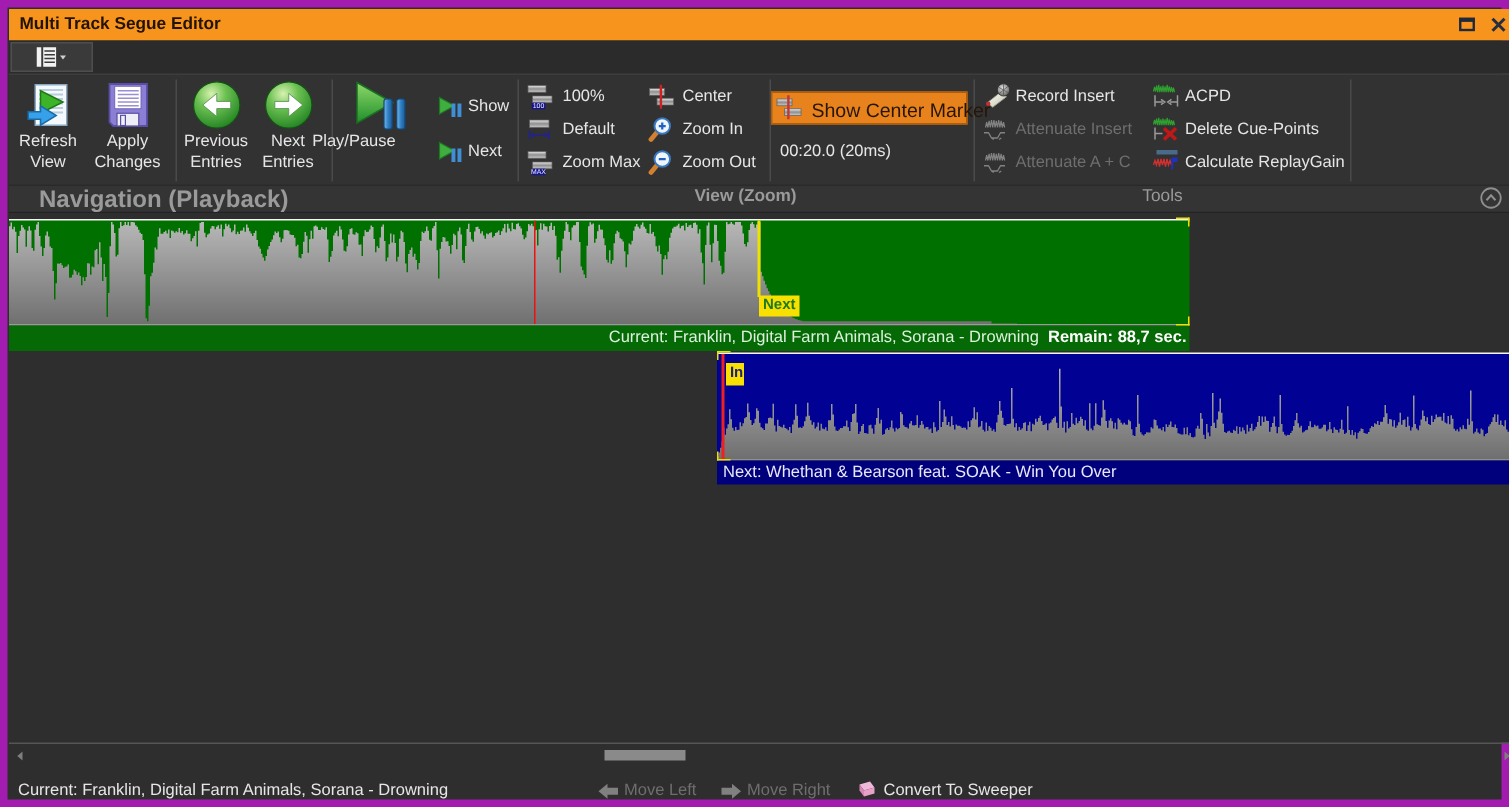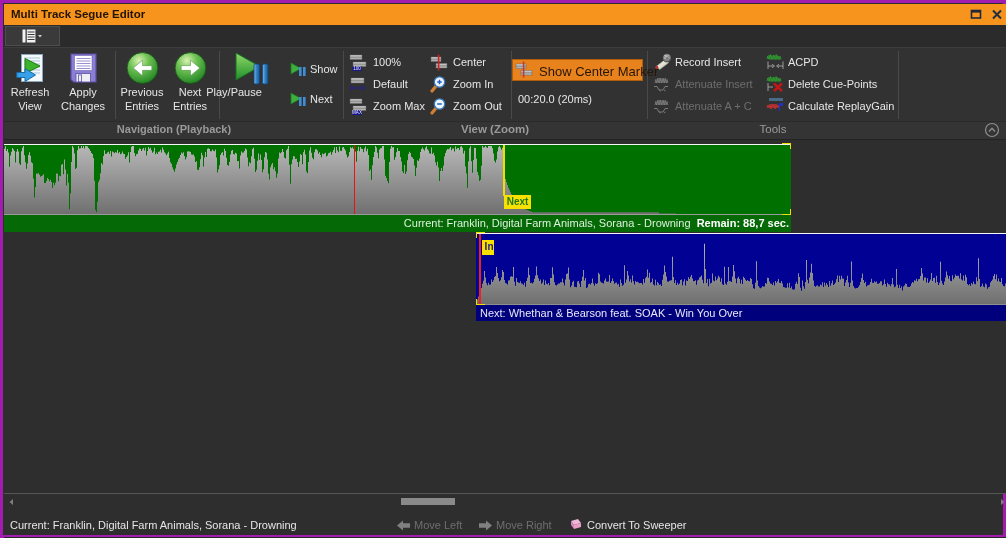--- a/index.html
+++ b/index.html
@@ -1,15 +1,15 @@
 <!DOCTYPE html>
 <html><head><meta charset="utf-8"><style>
 *{margin:0;padding:0;box-sizing:border-box}
 body{width:1006px;height:538px;background:#1d1d1d;font-family:"Liberation Sans",sans-serif;overflow:hidden}
-#win{position:absolute;left:0;top:0;width:1006px;height:538px;background:#2e2e2e;border:3px solid #a21caf}
+#win{position:absolute;left:0;top:0;width:1006px;height:538px;background:#2e2e2e;border:5px solid #a21caf}
 .abs{position:absolute}
 .t11{font-size:11px;color:#e6e6e6}
 .dis{color:#6e6e6e}
 </style></head><body>
 <div id="win">
 
 <div class="abs" style="left:1px;top:1px;width:1002px;height:21px;background:#f7941d"></div>
 <div class="abs" style="left:8px;top:1px;height:21px;line-height:21px;font-size:11.5px;font-weight:bold;color:#231303">Multi Track Segue Editor</div>
 <svg class="abs" style="left:966px;top:5px" width="36" height="13" viewBox="0 0 36 13">
   <rect x="2.5" y="2.5" width="9" height="7.5" fill="none" stroke="#20293a" stroke-width="1.6"></rect>
@@ -33,21 +33,21 @@
 
 <div class="abs" style="left:1px;top:44px;width:1004px;height:93px;background:#323232;border-top:1px solid #3c3c3c;border-bottom:1px solid #232323"></div>
 <div class="abs" style="left:1px;top:118px;width:1004px;height:18px;background:#343434;border-top:1px solid #2a2a2a"></div>
 <div class="abs" style="left:112px;top:48px;width:1px;height:68px;background:#4a4a4a"></div>
 <div class="abs" style="left:216px;top:48px;width:1px;height:68px;background:#4a4a4a"></div>
 <div class="abs" style="left:340px;top:48px;width:1px;height:68px;background:#4a4a4a"></div>
 <div class="abs" style="left:508px;top:48px;width:1px;height:68px;background:#4a4a4a"></div>
 <div class="abs" style="left:644px;top:48px;width:1px;height:68px;background:#4a4a4a"></div>
 <div class="abs" style="left:895px;top:48px;width:1px;height:68px;background:#4a4a4a"></div>
 
-<div class="abs" style="left:21px;top:120px;width:300px;text-align:center;font-size:11px;font-weight:bold;color:#9a9a9a">Navigation (Playback)</div>
+<div class="abs" style="left:21px;top:120px;width:300px;font-size:16px;font-weight:bold;color:#9a9a9a">Navigation (Playback)</div>
 <div class="abs" style="left:342px;top:120px;width:300px;text-align:center;font-size:11.5px;font-weight:bold;color:#9a9a9a">View (Zoom)</div>
 <div class="abs" style="left:620px;top:120px;width:300px;text-align:center;font-size:11.5px;font-weight:normal;color:#9a9a9a">Tools</div>
 
 <svg class="abs" style="left:981px;top:119px" width="16" height="16" viewBox="0 0 16 16">
  <circle cx="8" cy="8" r="6.5" fill="none" stroke="#8e8e8e" stroke-width="1.2"></circle>
  <path d="M5 9.5 L8 6.2 L11 9.5" fill="none" stroke="#8e8e8e" stroke-width="1.4"></path>
 </svg>
 
 <svg class="abs" style="left:13px;top:50px" width="30" height="30" viewBox="0 0 30 30">
 <rect x="5.5" y="1.5" width="21" height="27" fill="#f4f9fd" stroke="#8aa8c0" stroke-width="1"></rect>

